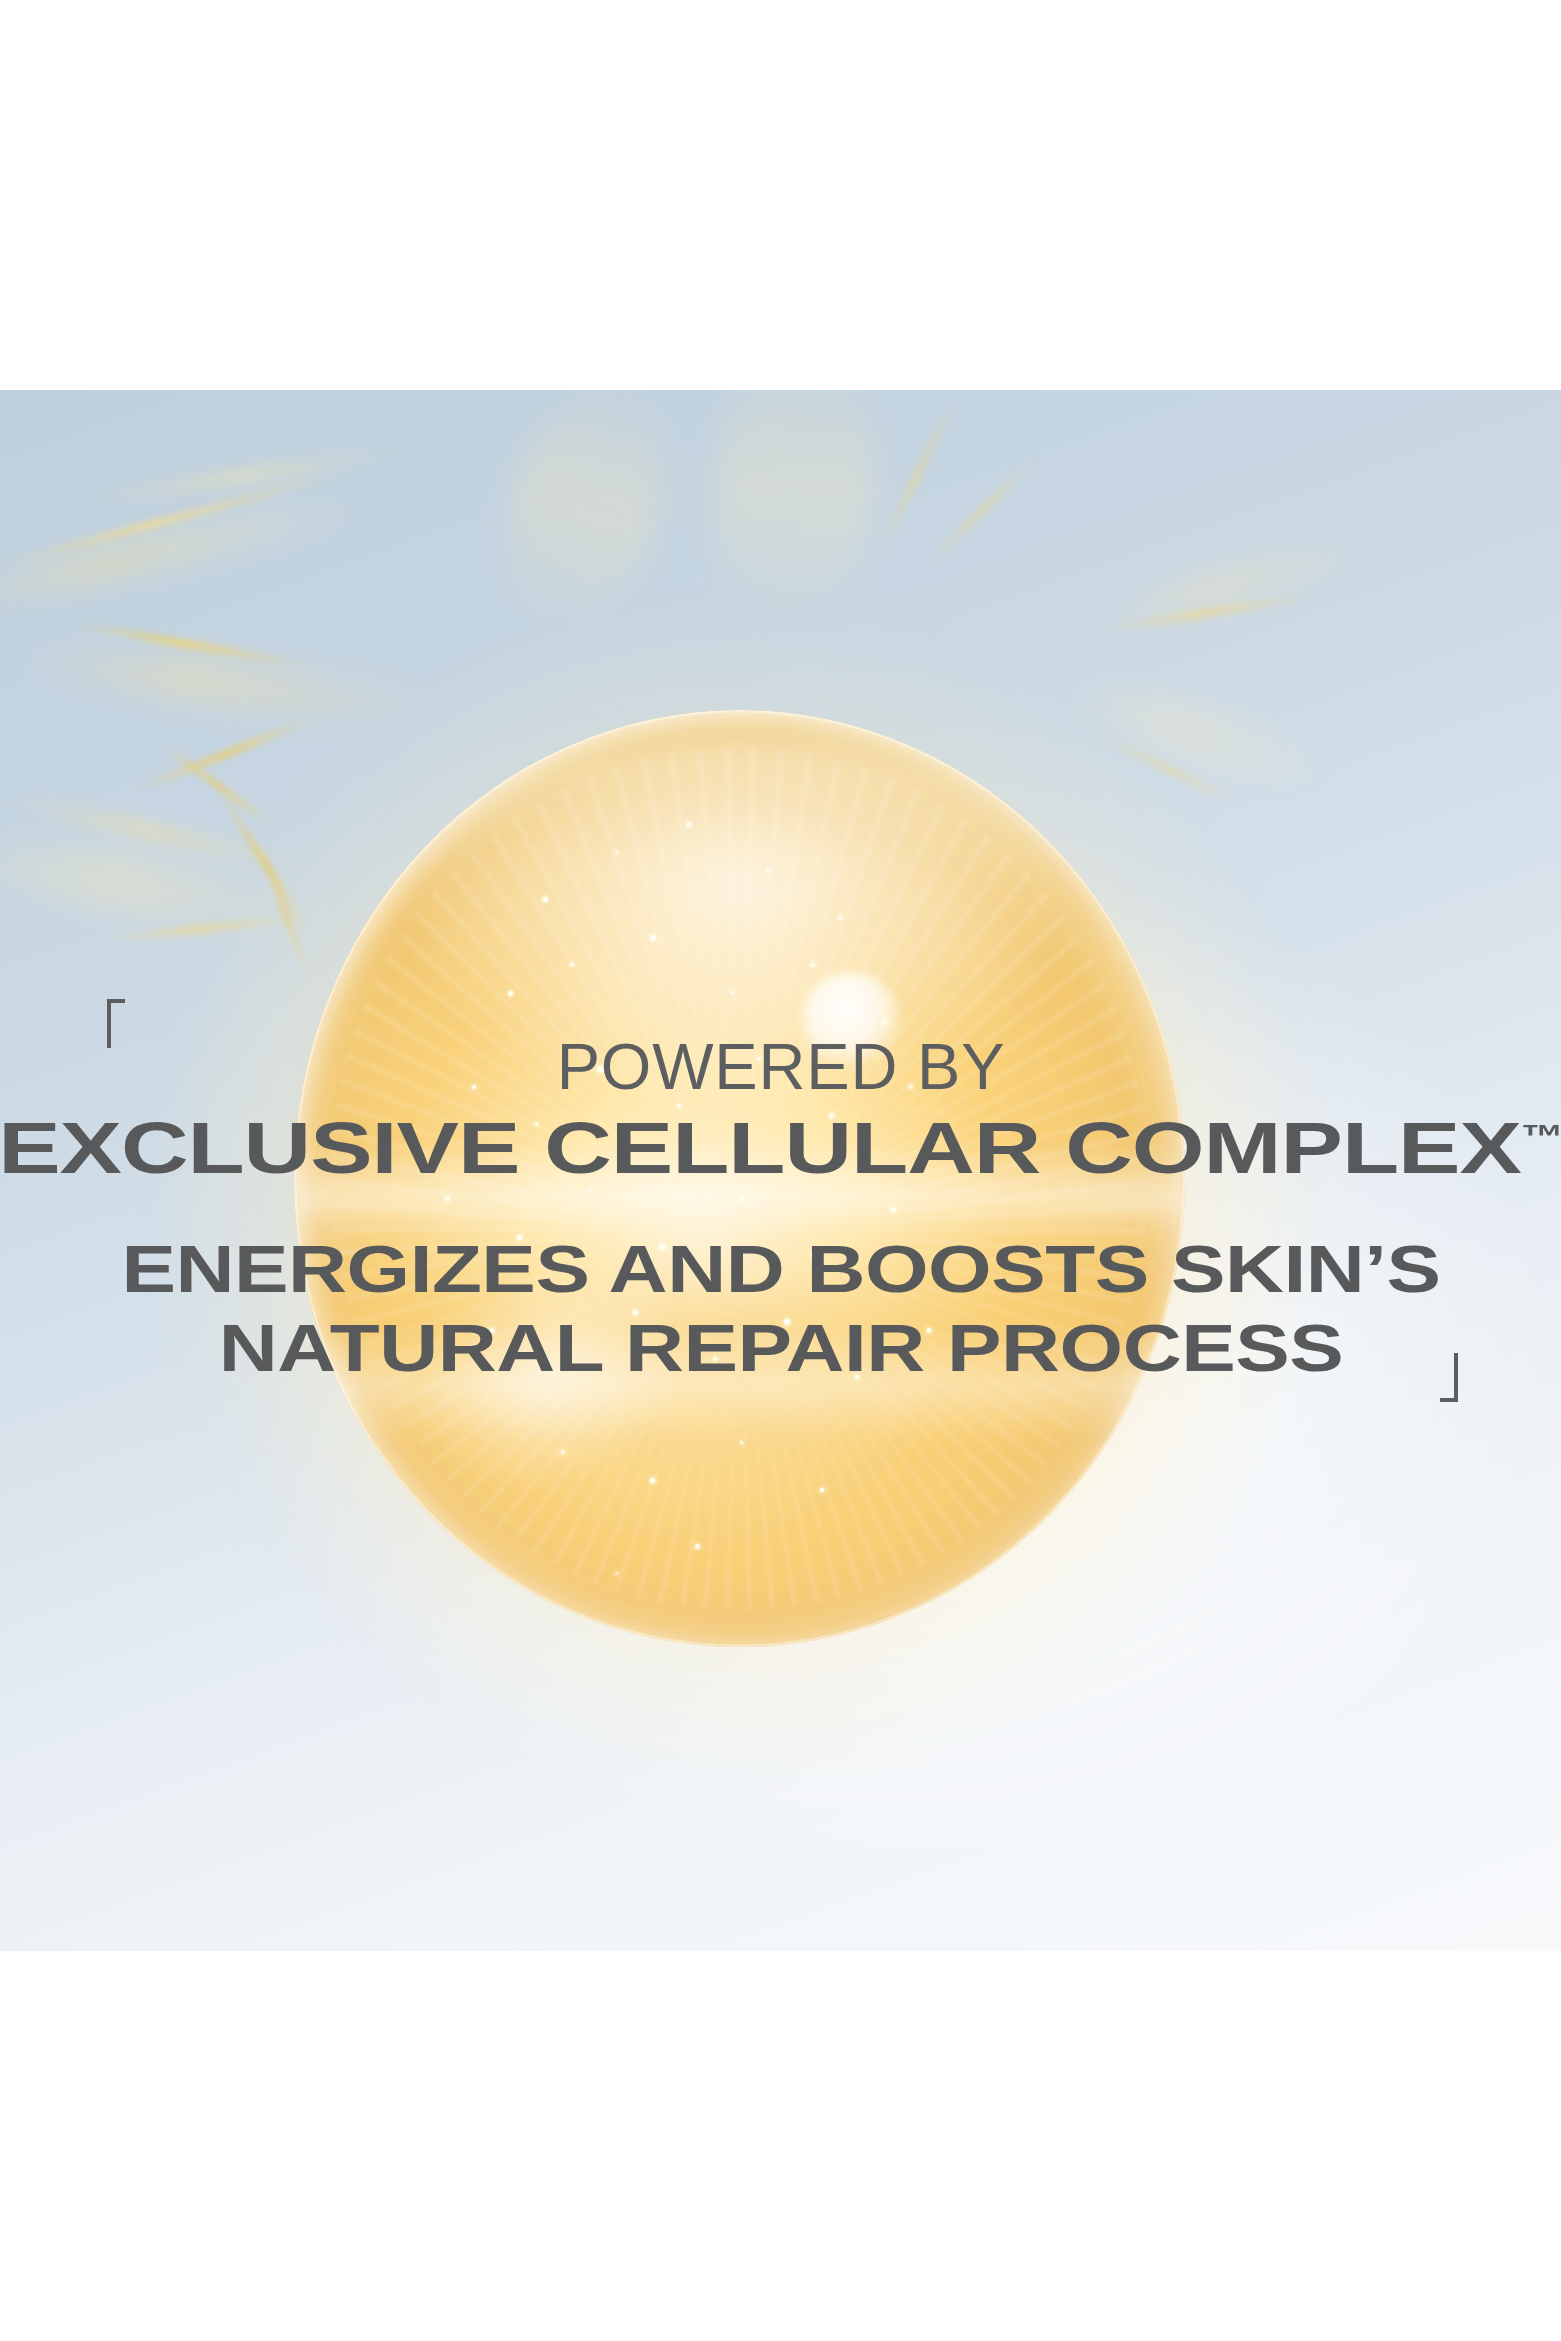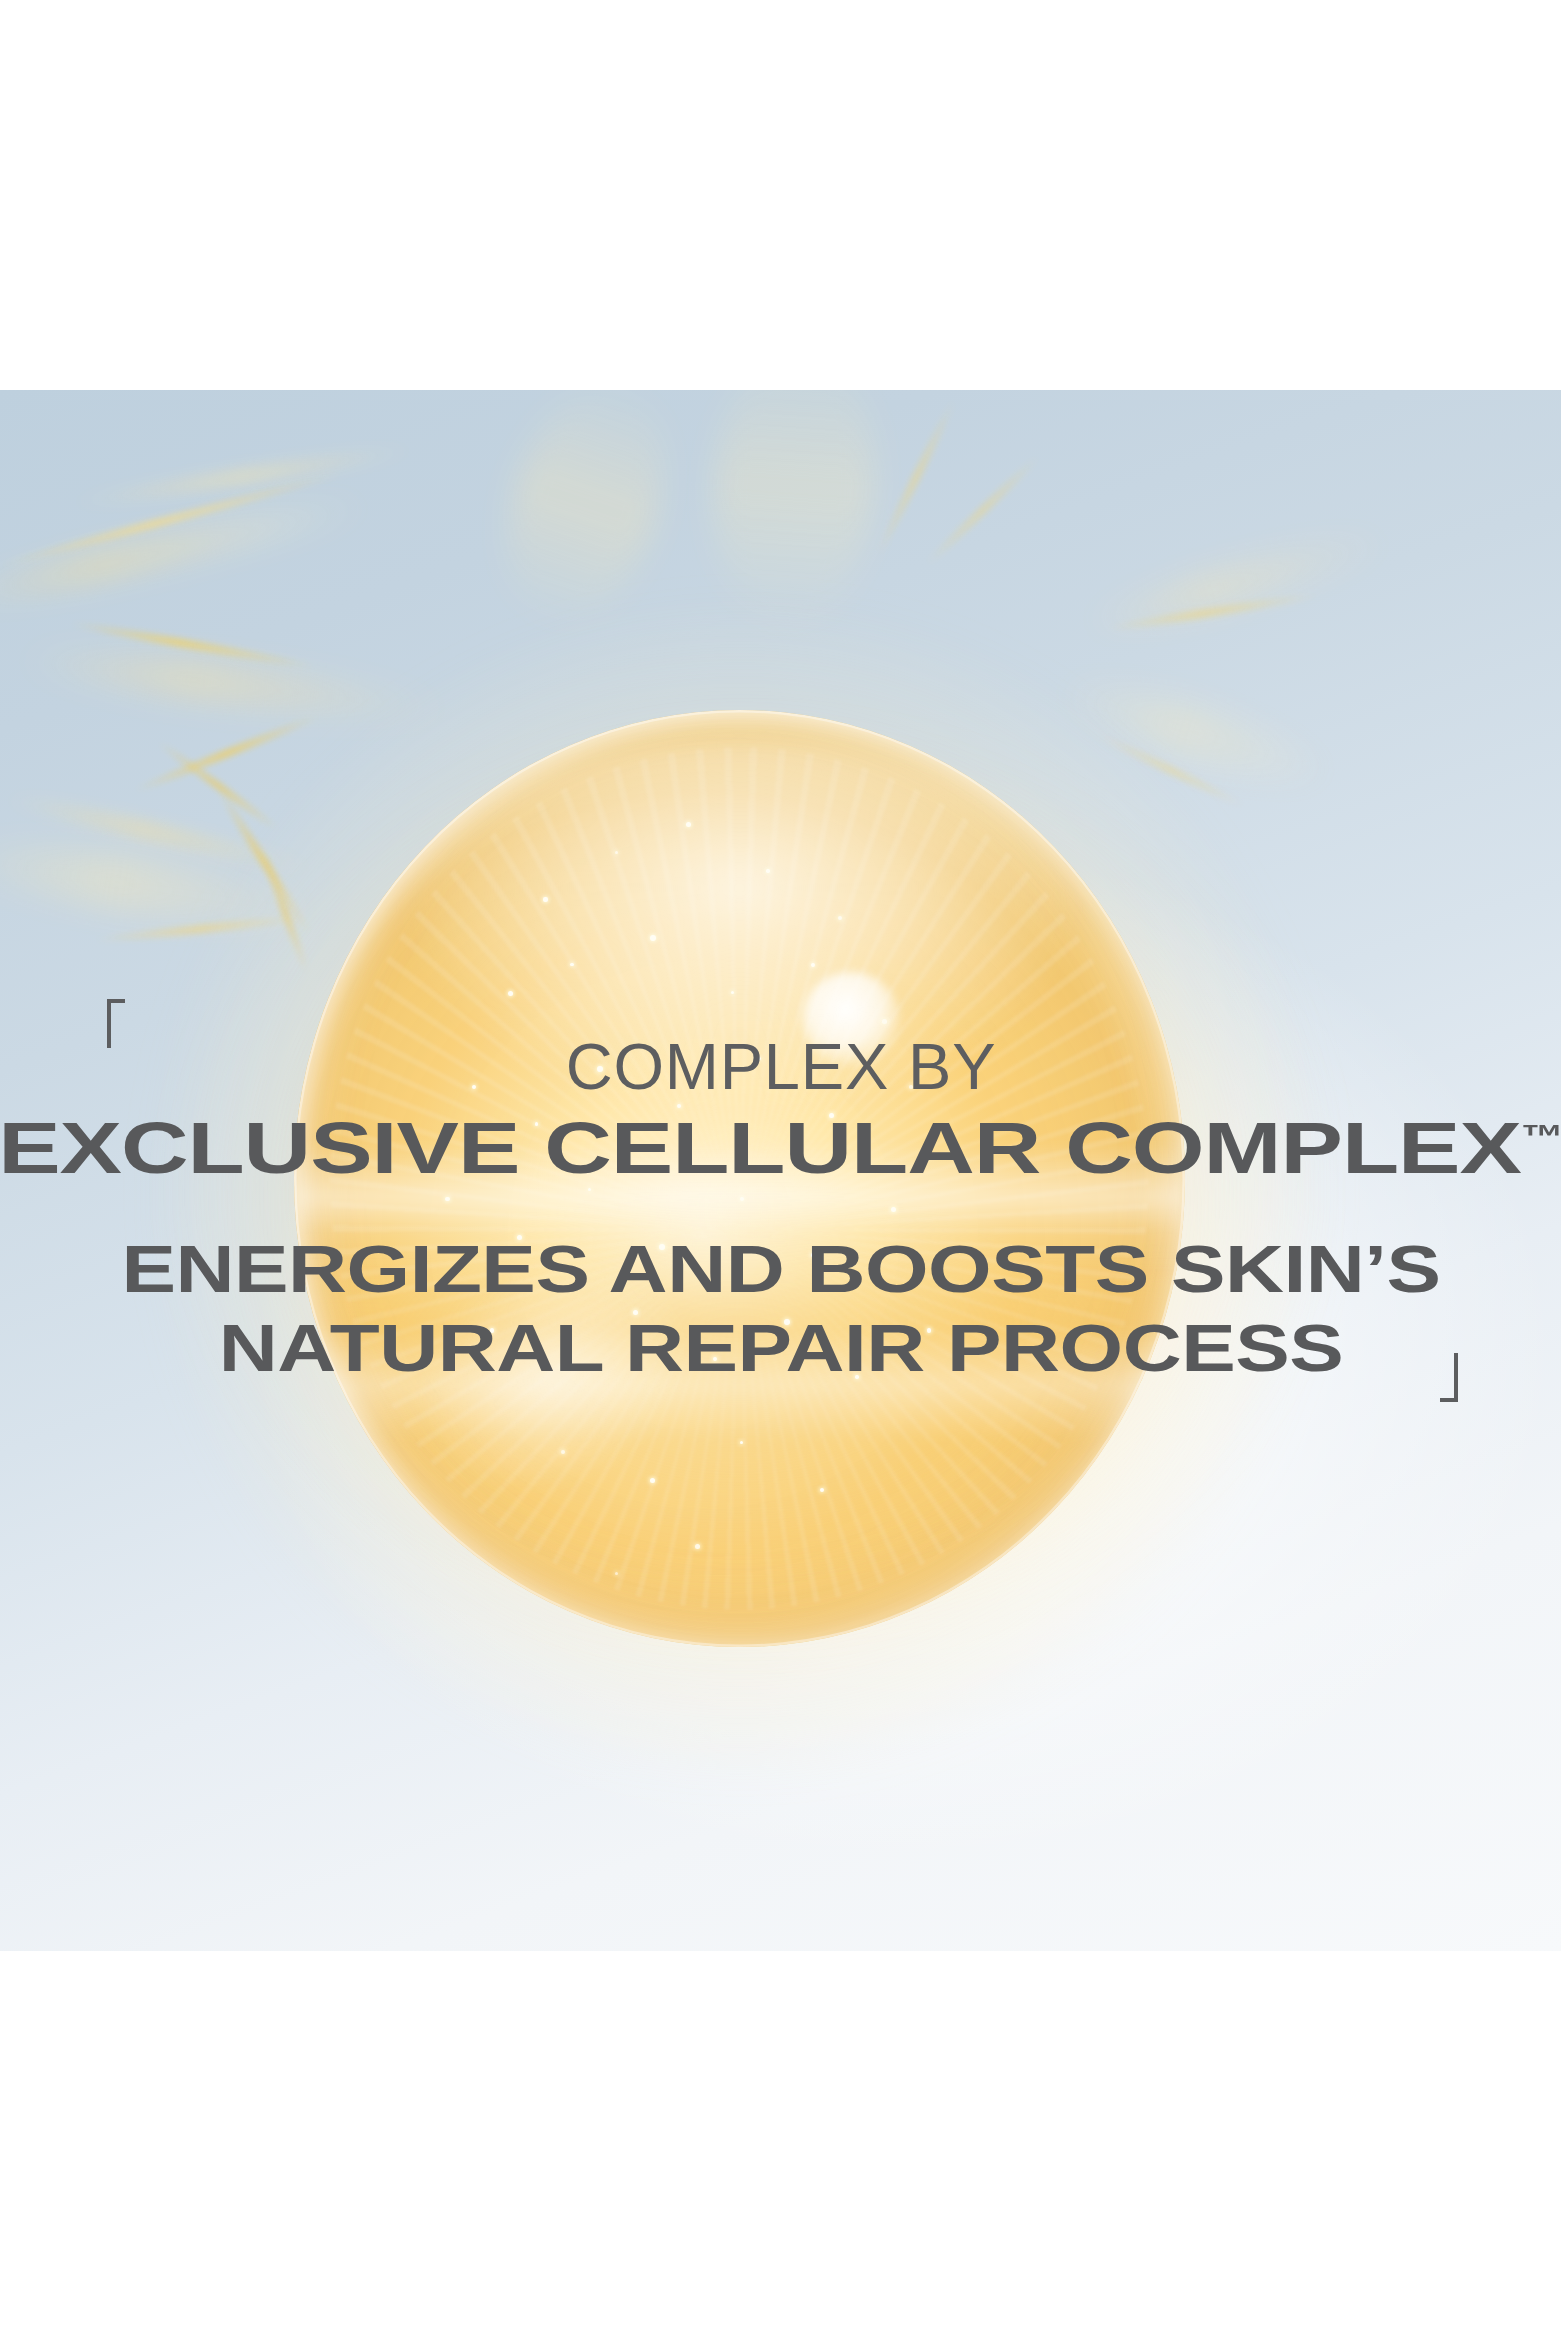--- a/index.html
+++ b/index.html
@@ -384,21 +384,21 @@
           <i style="left:45%;top:89%;width:5px;height:5px;opacity:.9;"></i>
           <i style="left:36%;top:92%;width:3.3px;height:3.3px;opacity:.7;"></i>
         </div>
         <div class="sphere-rimlight"></div>
       </div>
     </div>
 
   </div>
 
   <div class="copy">
-    <div class="line l-powered">COMPLEX BY</div>
+    <div class="line l-powered">POWERED BY</div>
     <div class="line l-complex"><span>EXCLUSIVE CELLULAR COMPLEX</span><span class="tm">™</span></div>
     <div class="line l-energizes">ENERGIZES AND BOOSTS SKIN’S</div>
     <div class="line l-natural">NATURAL REPAIR PROCESS</div>
   </div>
 
   <div class="bracket bracket-tl">
     <span class="v"></span>
     <span class="h"></span>
   </div>
   <div class="bracket bracket-br">

